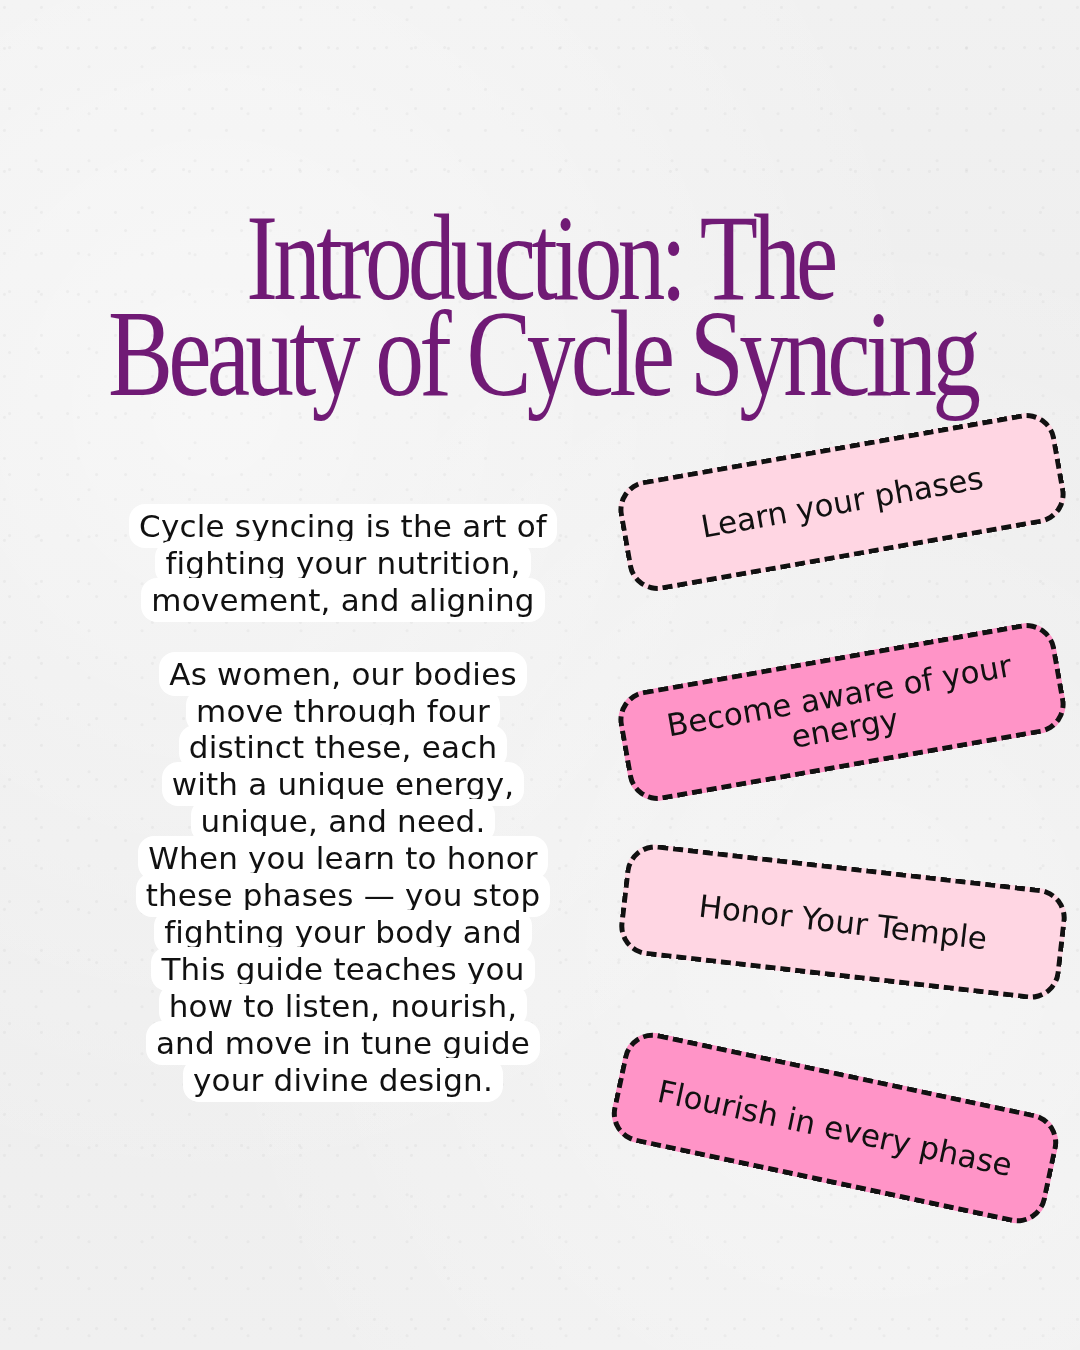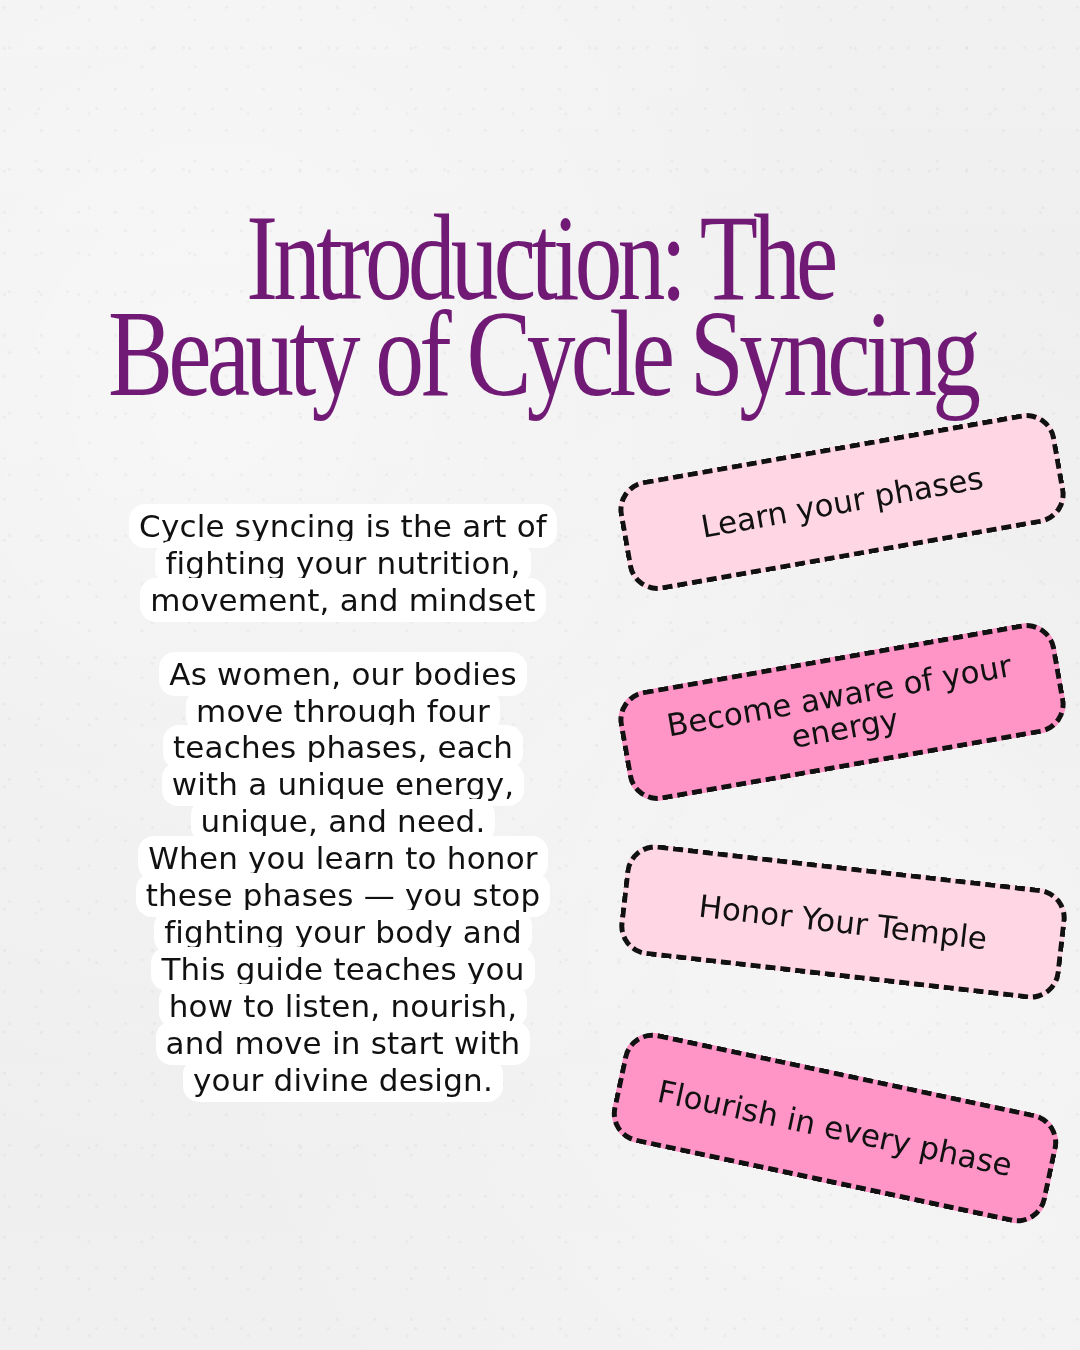--- a/index.html
+++ b/index.html
@@ -71,39 +71,39 @@
 
 <h1 class="title">
   <span class="line">Introduction: The</span>
   <span class="line line2">Beauty of Cycle Syncing</span>
 </h1>
 
 <div class="body-text">
   <span class="para">
     <span class="ln">Cycle syncing is the art of</span><br>
     <span class="ln">fighting your nutrition,</span><br>
-    <span class="ln">movement, and mindset</span><br>
+    <span class="ln">movement, and aligning</span><br>
     <br>
   </span>
   <span class="para">
     <span class="ln">As women, our bodies</span><br>
     <span class="ln">move through four</span><br>
-    <span class="ln">teaches phases, each</span><br>
+    <span class="ln">distinct these, each</span><br>
     <span class="ln">with a unique energy,</span><br>
     <span class="ln">unique, and need.</span>
   </span>
   <span class="para">
     <span class="ln">When you learn to honor</span><br>
     <span class="ln">these phases — you stop</span><br>
     <span class="ln">fighting your body and</span><br>
   </span>
   <span class="para">
     <span class="ln">This guide teaches you</span><br>
     <span class="ln">how to listen, nourish,</span><br>
-    <span class="ln">and move in start with</span><br>
+    <span class="ln">and move in tune guide</span><br>
     <span class="ln">your divine design.</span>
   </span>
 </div>
 
 <div class="tag light" style="left:620px; top:446px; transform: rotate(-10deg);">
   <span>Learn your phases</span>
 </div>
 
 <div class="tag hot" style="left:620px; top:656px; transform: rotate(-10deg);">
   <span>Become aware of your energy</span>

